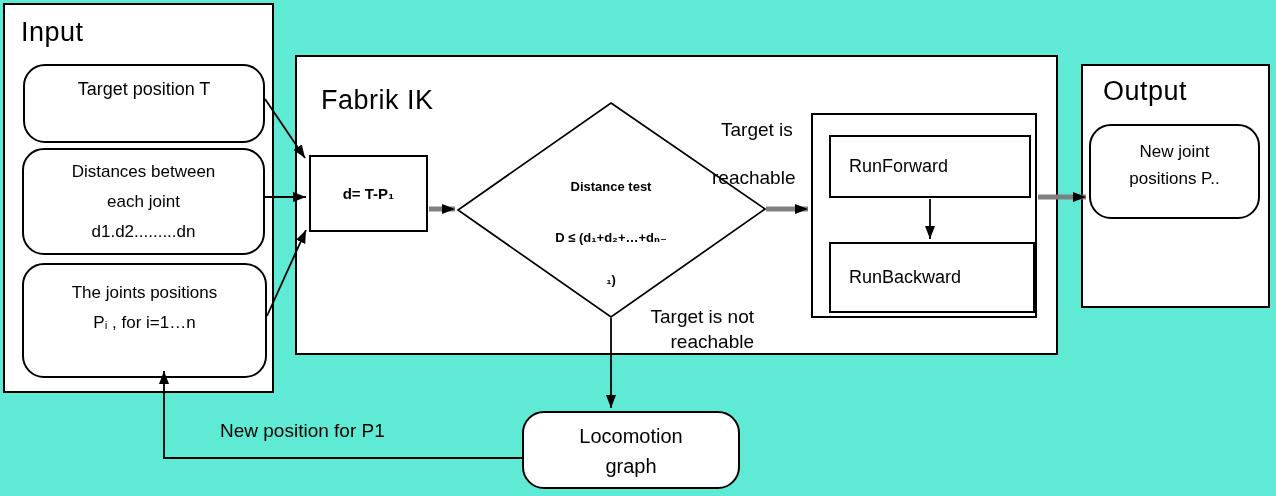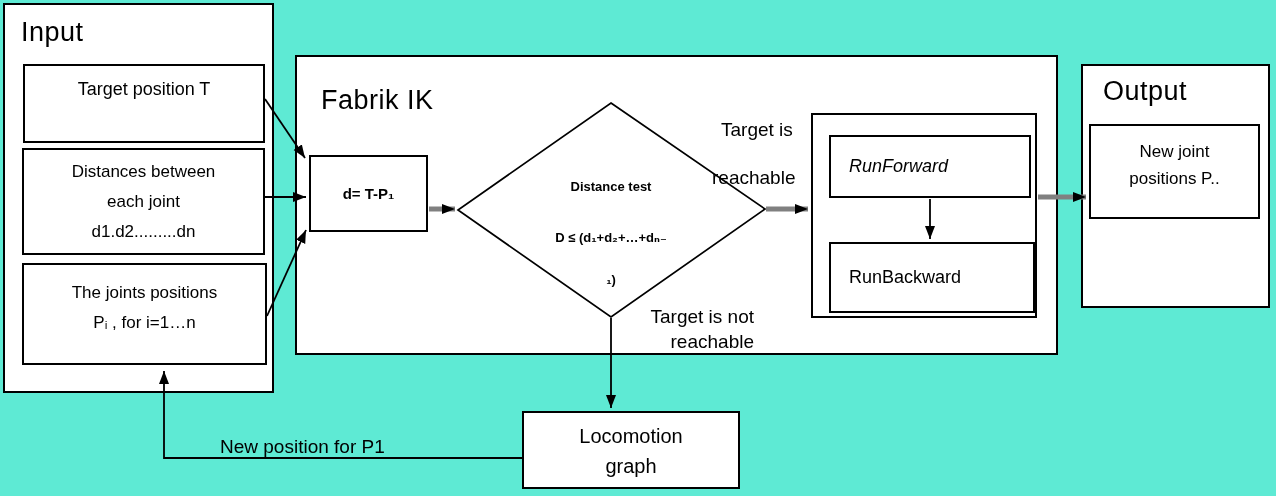--- a/index.html
+++ b/index.html
@@ -22,57 +22,58 @@
     border: 2px solid #000000;
     background: #ffffff;
     z-index: 1;
   }
   .group-title {
     font-size: 27px;
     letter-spacing: 0.5px;
   }
   .center-text {
     text-align: center;
+    border-radius: 22px;
   }
   .line17 { font-size: 17px; line-height: 30px; }
   .label {
     position: absolute;
     font-size: 19px;
     white-space: nowrap;
     z-index: 1;
   }
   #svg-overlay {
     position: absolute;
     left: 0; top: 0;
     z-index: 2;
     pointer-events: none;
   }
   
   #input-outer   { left: 3px;    top: 3px;   width: 271px; height: 390px; }
   #input-title   { padding: 12px 0 0 16px; }
   #target-box    { left: 23px;   top: 64px;  width: 242px; height: 79px;  padding-top: 13px; font-size: 18px; }
   #distances-box { left: 22px;   top: 148px; width: 243px; height: 107px; padding-top: 7px; }
-  #joints-box    { left: 22px;   top: 263px; width: 245px; height: 102px; padding-top: 13px; }
+  #joints-box    { left: 22px;   top: 263px; width: 245px; height: 115px; padding-top: 13px; }
   #fabrik-box    { left: 295px;  top: 55px;  width: 763px; height: 300px; }
   #fabrik-title  { padding: 28px 0 0 24px; }
   #d-box         { left: 309px;  top: 155px; width: 119px; height: 77px; display: flex; align-items: center; justify-content: center; font-size: 15px; font-weight: bold; }
   #diamond-text  { position: absolute; left: 503px; top: 162px; width: 216px; text-align: center; font-size: 13px; font-weight: 600; z-index: 1; }
   #diamond-text p { margin: 17px; line-height: 25px; }
   #diamond-text p:first-child { line-height: 16px; margin-bottom: 30px; }
   #run-container { left: 811px;  top: 113px; width: 226px; height: 205px; }
-  #run-forward   { left: 829px;  top: 135px; width: 202px; height: 63px; display: flex; align-items: center; padding-left: 18px; font-size: 18px; font-style: italic; }
+  #run-forward   { left: 829px;  top: 135px; width: 202px; height: 63px; display: flex; align-items: center; padding-left: 18px; font-size: 18px; }
   #run-backward  { left: 829px;  top: 242px; width: 206px; height: 71px; display: flex; align-items: center; padding-left: 18px; font-size: 18px; }
   #output-outer  { left: 1081px; top: 64px;  width: 189px; height: 244px; }
   #output-title  { padding: 10px 0 0 20px; }
   #output-inner  { left: 1089px; top: 124px; width: 171px; height: 95px; padding-top: 12px; font-size: 17px; line-height: 27px; }
   #locomotion-box{ left: 522px;  top: 411px; width: 218px; height: 78px; padding-top: 8px; font-size: 20px; line-height: 30px; }
   #label-reachable-1     { left: 721px; top: 119px; }
   #label-reachable-2     { left: 712px; top: 167px; }
   #label-not-reachable   { left: 584px; top: 304px; width: 170px; text-align: right; line-height: 25px; white-space: normal; }
-  #label-feedback        { left: 220px; top: 436px; }
+  #label-feedback        { left: 220px; top: 420px; }
 </style>
 </head>
 <body>
 
 <div id="stage">
 
   <div class="box" id="input-outer">
     <div class="group-title" id="input-title">Input</div>
   </div>
   <div class="box center-text" id="target-box">

